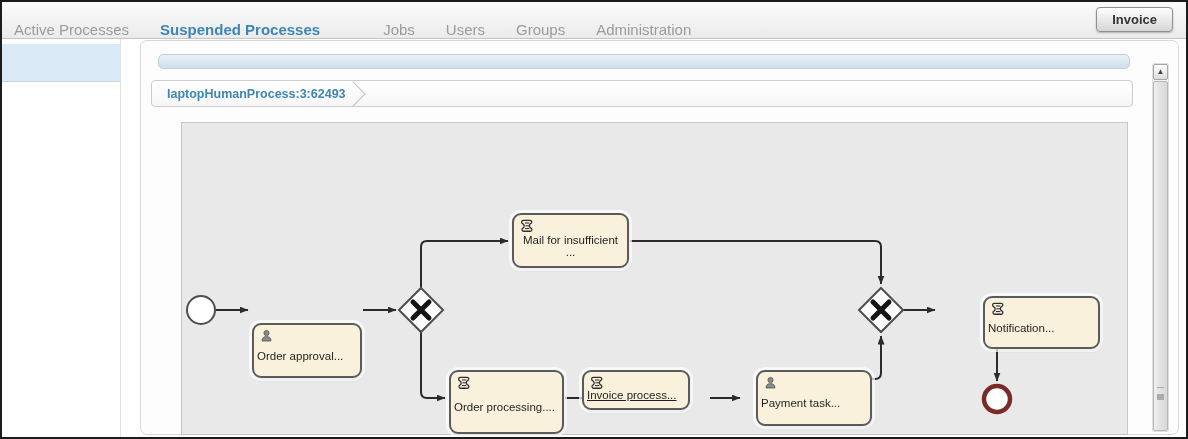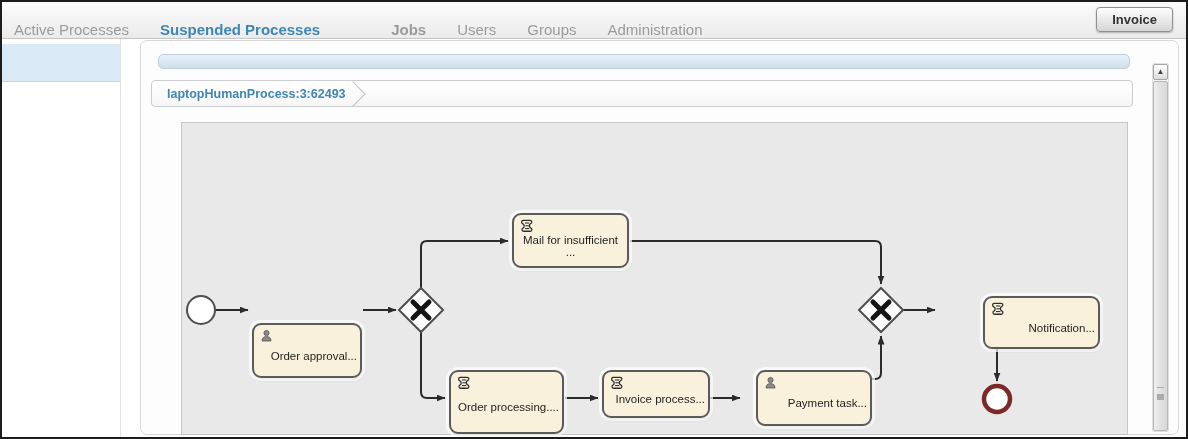--- a/index.html
+++ b/index.html
@@ -5,21 +5,21 @@
   * { margin:0; padding:0; box-sizing:border-box; }
   body { background:#fff; font-family:"Liberation Sans","DejaVu Sans",sans-serif; }
   .screen { position:relative; width:1188px; height:439px; border:2px solid #1c1c1c; background:#ffffff; overflow:hidden; }
 
   
   .topnav { position:absolute; left:0; top:0; right:0; height:37px;
     background:linear-gradient(#fbfbfb,#ebebeb); border-bottom:1px solid #c3c3c3;
     display:flex; align-items:flex-end; padding-left:12px; }
   .nav-item { font-size:15px; color:#9b9b9b; margin-right:31px; cursor:pointer; white-space:nowrap; }
   .nav-item.active { color:#3e86b3; font-weight:bold; }
-  .nav-item.gap { margin-left:40px;font-weight:bold; }
+  .nav-item.gap { margin-left:32px; }
   .activate-btn { position:absolute; right:13px; top:5px; height:25px; padding:0 15px;
     border:1px solid #8f8f8f; border-radius:4px;
     background:linear-gradient(#fefefe,#d6d6d6);
     font-family:inherit; font-weight:bold; font-size:13px; color:#333;
     box-shadow:0 1px 2px rgba(0,0,0,.25); cursor:pointer; }
 
   
   .sidebar { position:absolute; left:0; top:37px; width:119px; bottom:0; background:#fff; border-right:1px solid #e2e2e2; }
   .sidebar-selected { position:absolute; top:5px; left:0; right:0; height:38px;
     background:#d9eaf6; border-bottom:1px solid #c3d9e7; cursor:pointer; }
@@ -35,21 +35,21 @@
   .crumb-label { color:#3e86b3; font-weight:bold; font-size:12.5px; cursor:pointer; }
   .crumb-chevron { width:18px; height:18px; border-top:1px solid #c0c0c0; border-right:1px solid #c0c0c0;
     transform:rotate(45deg); margin-left:-2px; margin-top:0; flex:0 0 auto; }
 
   
   .diagram { position:absolute; left:40px; top:81px; width:947px; height:313px;
     background:#e9e9e9; border:1px solid #c6c6c6; }
   .diagram svg.canvas { position:absolute; left:0; top:0; }
   .task { position:absolute; background:#f9f1dc; border:2px solid #5b5b5b; border-radius:9px;
     box-shadow:0 0 0 3px rgba(255,255,255,.7), 1px 2px 3px rgba(0,0,0,.18);
-    display:flex; align-items:center; justify-content:flex-end; text-align:center;
+    display:flex; align-items:center; justify-content:flex-start; text-align:center;
     font-size:11.5px; color:#1f1f1f; padding:12px 3px 2px; }
   .task-icon { position:absolute; left:5px; top:4px; width:15px; height:14px; }
   .task-icon svg { display:block; width:15px; height:14px; }
 
   
   .scrollbar { position:absolute; right:9px; top:22px; width:17px; bottom:2px;
     background:#f4f4f4; border:1px solid #e0e0e0; border-radius:2px; }
   .sb-btn { position:absolute; left:0; right:0; top:0; height:16px;
     background:linear-gradient(#ffffff,#dddddd); border:1px solid #a5a5a5; border-radius:2px;
     font-size:8px; line-height:14px; text-align:center; color:#444; cursor:pointer; }
@@ -150,21 +150,21 @@
           <svg viewBox="0 0 14 13">
               <path d="M4,1.2 C2,1.2 2,3.9 3.6,4.5 C5.2,5.1 5.2,7.9 3.6,8.5 C2.3,9 2.6,11.4 4.4,11.4 L10.5,11.4 C12.5,11.4 12.4,8.8 10.9,8.2 C9.3,7.6 9.3,4.8 10.9,4.2 C12.5,3.6 12.3,1.2 10.3,1.2 Z" fill="none" stroke="#2e2e2e" stroke-width="1.2"></path>
               <line x1="5.6" y1="3.7" x2="9.6" y2="3.7" stroke="#2e2e2e" stroke-width="1"></line>
               <line x1="6" y1="6.3" x2="10" y2="6.3" stroke="#2e2e2e" stroke-width="1"></line>
               <line x1="5.6" y1="8.9" x2="9.6" y2="8.9" stroke="#2e2e2e" stroke-width="1"></line>
             </svg>
         </span>
         <span class="task-label">Order processing....</span>
       </div>
 
-      <div class="task" style="left:420px; top:247px; width:108px; height:48px;">
+      <div class="task" style="left:400px; top:247px; width:108px; height:40px;text-decoration:underline;">
         <span class="task-icon">
           <svg viewBox="0 0 14 13">
               <path d="M4,1.2 C2,1.2 2,3.9 3.6,4.5 C5.2,5.1 5.2,7.9 3.6,8.5 C2.3,9 2.6,11.4 4.4,11.4 L10.5,11.4 C12.5,11.4 12.4,8.8 10.9,8.2 C9.3,7.6 9.3,4.8 10.9,4.2 C12.5,3.6 12.3,1.2 10.3,1.2 Z" fill="none" stroke="#2e2e2e" stroke-width="1.2"></path>
               <line x1="5.6" y1="3.7" x2="9.6" y2="3.7" stroke="#2e2e2e" stroke-width="1"></line>
               <line x1="6" y1="6.3" x2="10" y2="6.3" stroke="#2e2e2e" stroke-width="1"></line>
               <line x1="5.6" y1="8.9" x2="9.6" y2="8.9" stroke="#2e2e2e" stroke-width="1"></line>
             </svg>
         </span>
         <span class="task-label">Invoice process...</span>
       </div>

